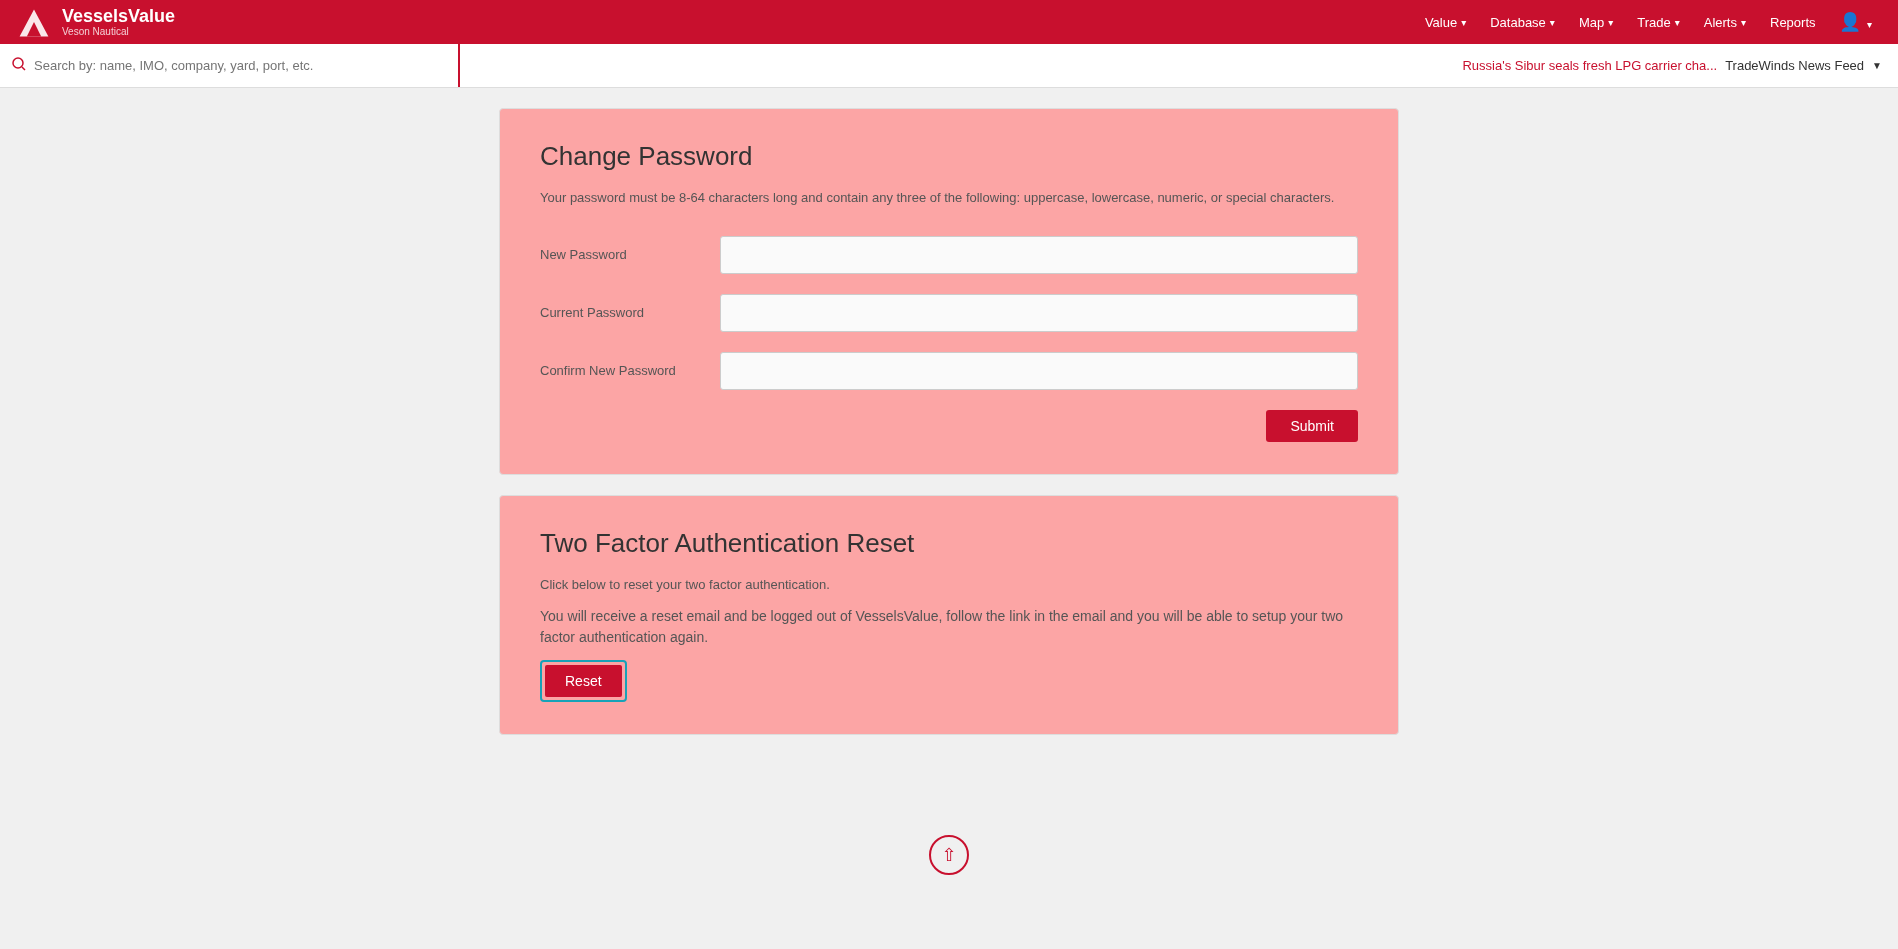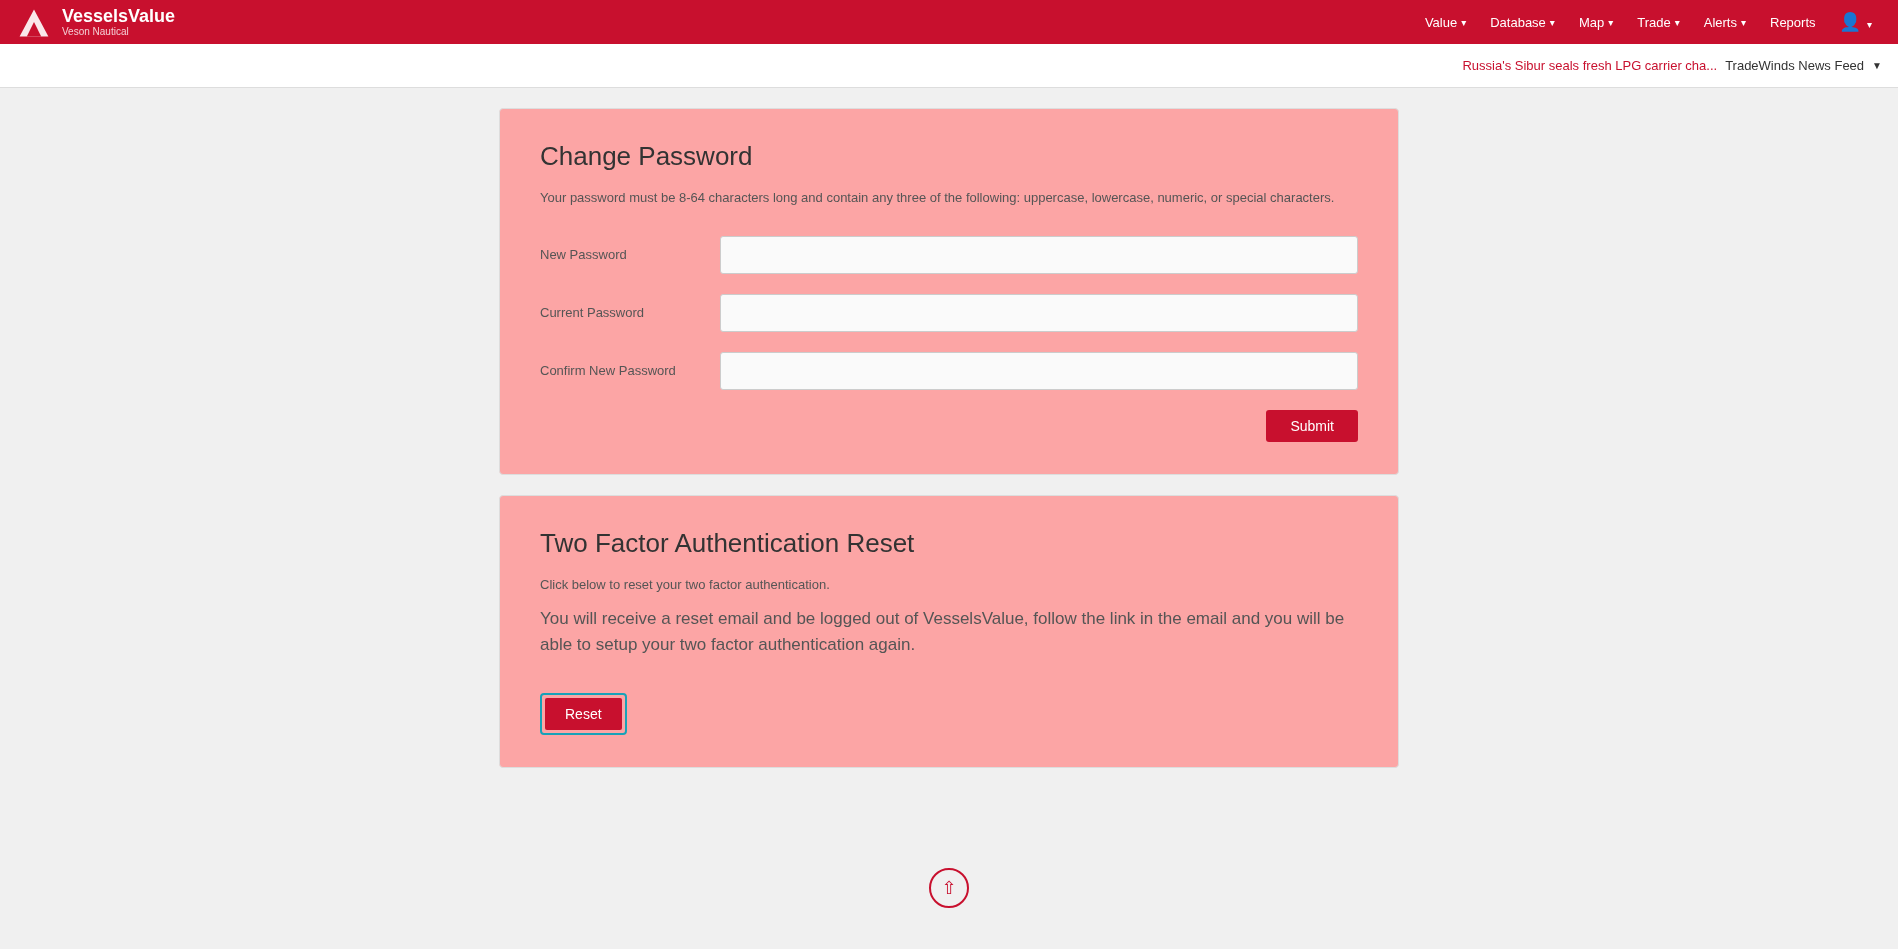--- a/index.html
+++ b/index.html
@@ -170,23 +170,23 @@
     }
 
     
     .tfa-description {
       font-size: 13px;
       color: #555;
       margin-bottom: 12px;
       line-height: 1.5;
     }
     .tfa-note {
-      font-size: 17px;
+      font-size: 14px;
       color: #555;
-      margin-bottom: 36px;
+      margin-bottom: 12px;
       line-height: 1.5;
     }
 
     .btn-reset-wrap {
       display: inline-block;
       border: 2px solid #17a2b8;
       border-radius: 4px;
       padding: 3px;
     }
     .btn-reset {
@@ -258,20 +258,29 @@
       <span>Reports</span>
     </div>
     <div class="nav-user">
       <span>👤</span>
       <span class="nav-chevron">▾</span>
     </div>
   </div>
 </nav>
 
 <div class="search-bar">
+  <div class="search-input-wrap">
+    <span class="search-icon-svg">
+      <svg width="14" height="14" viewBox="0 0 14 14" fill="none">
+        <circle cx="6" cy="6" r="5" stroke="#c8102e" stroke-width="1.5"></circle>
+        <line x1="10" y1="10" x2="13" y2="13" stroke="#c8102e" stroke-width="1.5"></line>
+      </svg>
+    </span>
+    <input class="search-input" type="text" placeholder="Search by: name, IMO, company, yard, port, etc." style="">
+  </div>
   <div class="news-feed-area">
     <span class="news-text">Russia's Sibur seals fresh LPG carrier cha...</span>
     <span class="news-feed-label">TradeWinds News Feed</span>
     <span class="news-chevron">▼</span>
   </div>
 </div>
 
 <div class="main-content">
 
   <div class="card">

